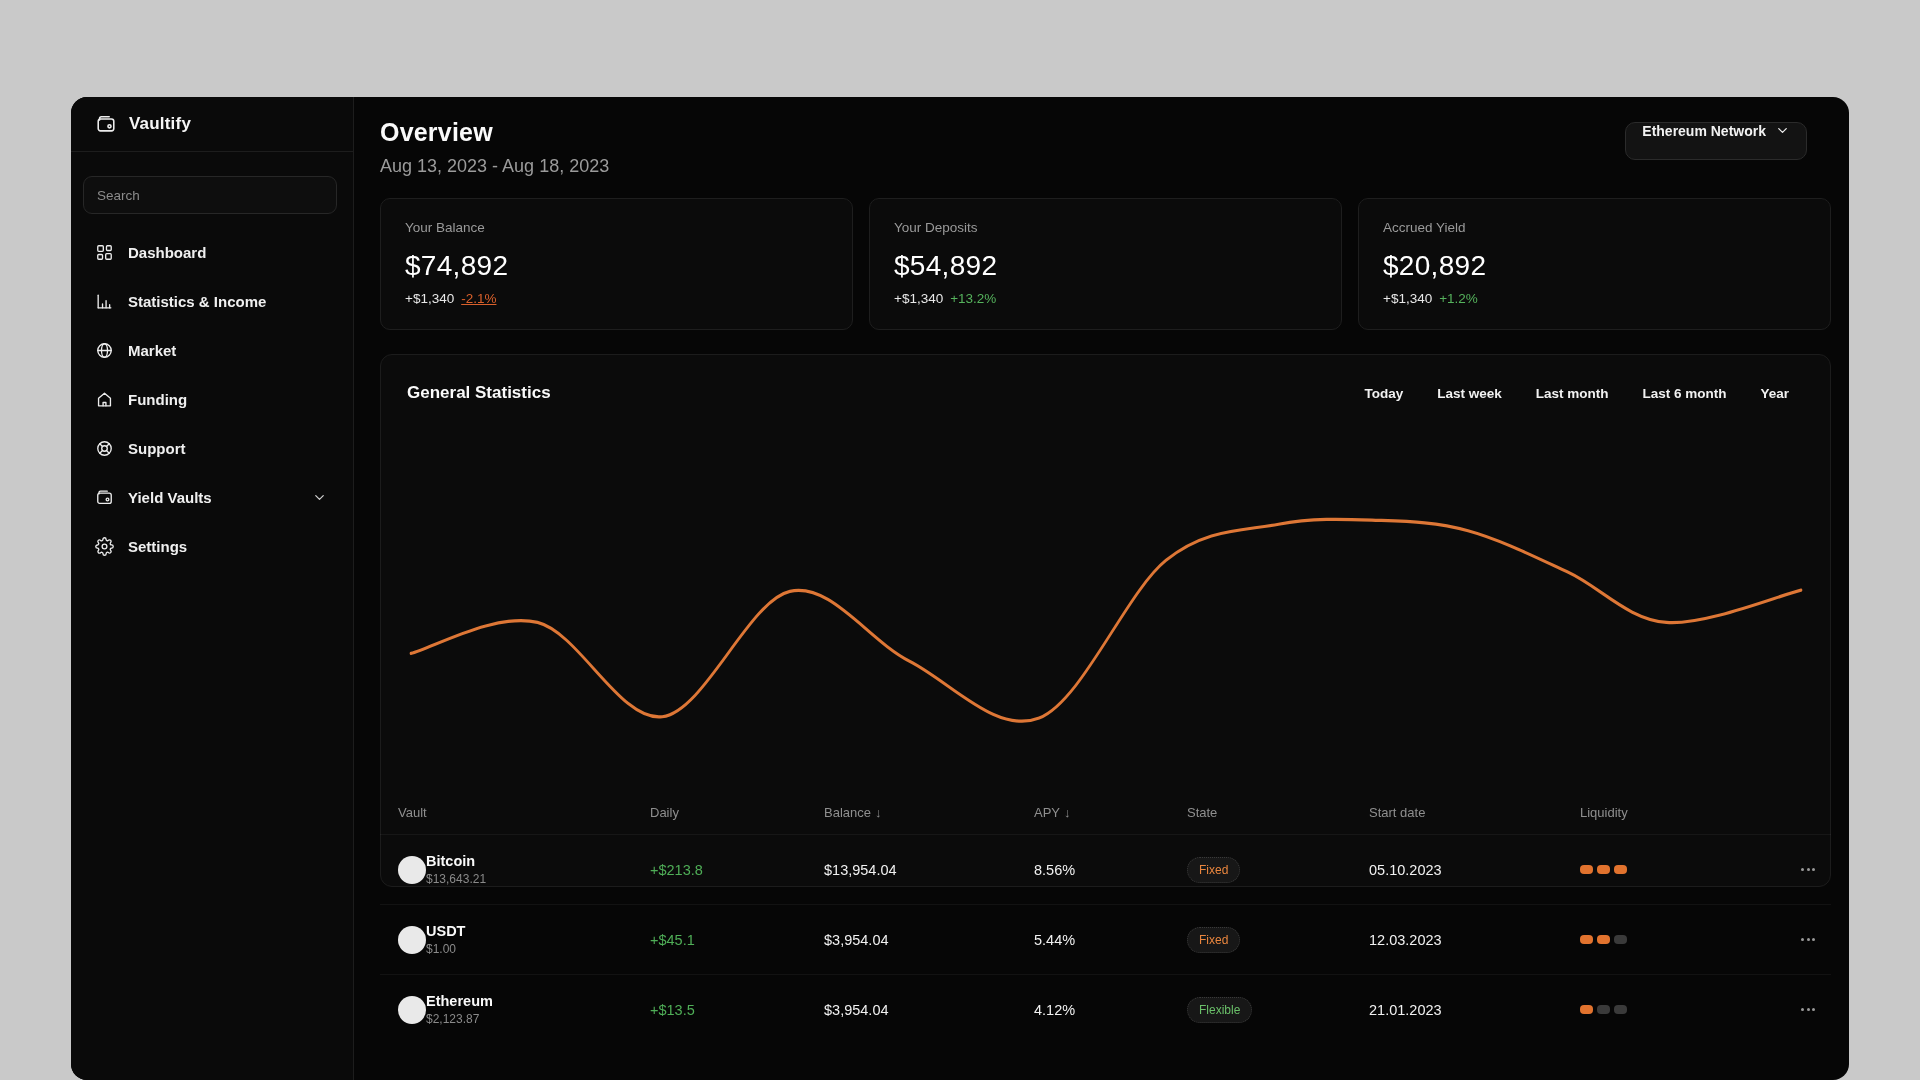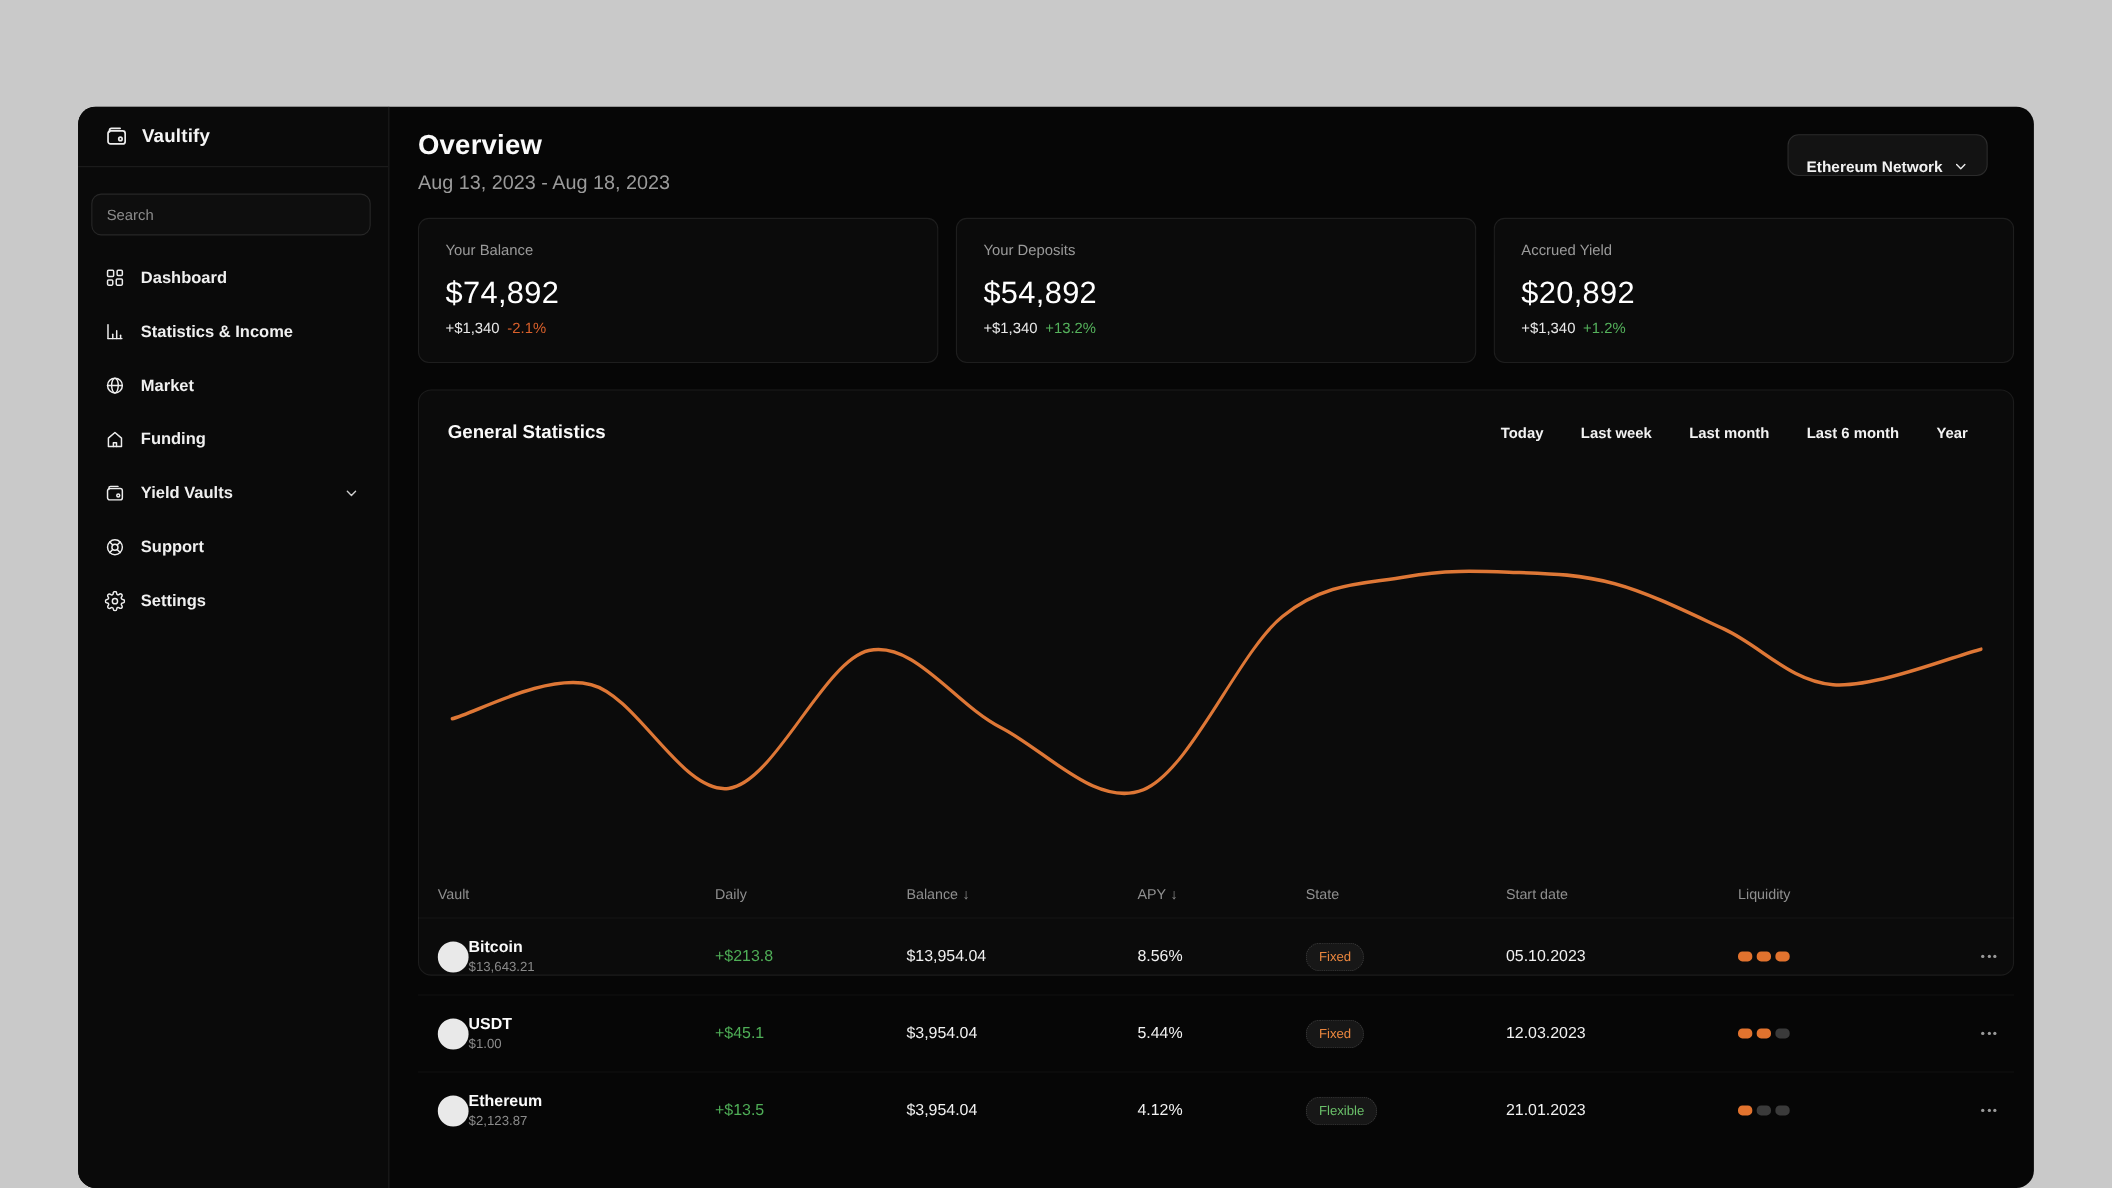--- a/index.html
+++ b/index.html
@@ -29,32 +29,32 @@
     color:#f0f0f0; font-size:15px; font-weight:600; cursor:pointer; }
   .nav-item .chev { margin-left:auto; color:#cfcfcf; }
 
   
   .main { flex:1; position:relative; padding:0 0 0 26px; }
 
   .page-header { position:absolute; left:26px; top:21px; right:42px; display:flex;
     justify-content:space-between; align-items:flex-start; }
   .page-title { color:#fafafa; font-size:25px; font-weight:700; letter-spacing:.2px; }
   .page-dates { margin-top:9px; color:#9b9b9b; font-size:18px; }
-  .network-btn { height:38px; padding:0 16px; display:flex; align-items:flex-end; gap:9px;
+  .network-btn { height:38px; padding:0 16px; display:flex; align-items:flex-start; gap:9px;
     background:#131313; border:1px solid #2b2b2b; border-radius:10px; color:#f2f2f2;
     font-size:14px; font-weight:600; cursor:pointer; margin-top:4px; }
 
   .cards-row { position:absolute; left:26px; top:101px; right:18px; display:flex; gap:16px; }
   .stat-card { flex:1; height:132px; background:#0b0b0b; border:1px solid #1e1e1e;
     border-radius:10px; padding:21px 24px; }
   .stat-label { color:#9a9a9a; font-size:13.5px; }
   .stat-value { color:#ffffff; font-size:28px; font-weight:400; margin-top:15px; letter-spacing:.3px; }
   .stat-change { margin-top:9px; font-size:13.5px; color:#e8e8e8; display:flex; gap:7px; }
   .pct-pos { color:#55b25c; }
-  .pct-neg { color:#d9602b; }
+  .pct-neg { color:#d9602b;text-decoration:underline; }
 
   .chart-panel { position:absolute; left:26px; top:257px; right:18px; height:533px;
     background:#0b0b0b; border:1px solid #1c1c1c; border-radius:12px; overflow:hidden; }
   .chart-head { display:flex; align-items:center; justify-content:space-between;
     padding:28px 41px 0 26px; }
   .chart-title { color:#fafafa; font-size:17px; font-weight:700; }
   .range-tabs { display:flex; gap:34px; }
   .range-tab { color:#f2f2f2; font-size:13.5px; font-weight:600; cursor:pointer; }
   .chart-svg { position:absolute; left:0; top:0; width:100%; height:100%; }
 
@@ -142,45 +142,45 @@
         <span class="icon">
           <svg width="19" height="19" viewBox="0 0 24 24" fill="none" stroke="currentColor" stroke-width="1.7" stroke-linecap="round" stroke-linejoin="round">
             <path d="M4.5 10.5 12 4l7.5 6.5V20h-15z"></path>
             <path d="M10.2 20v-4.2h3.6V20"></path>
           </svg>
         </span>
         <span>Funding</span>
       </div>
       <div class="nav-item">
         <span class="icon">
-          <svg width="19" height="19" viewBox="0 0 24 24" fill="none" stroke="currentColor" stroke-width="1.7" stroke-linecap="round" stroke-linejoin="round">
-            <path d="M5 7.5V6a2 2 0 0 1 2-2h8.5"></path>
-            <rect x="3.5" y="6.5" width="17" height="13" rx="2.5"></rect>
-            <circle cx="15.8" cy="14.5" r="1.7"></circle>
-          </svg>
-        </span>
-        <span>Yield Vaults</span>
-        <span class="chev icon">
-          <svg width="15" height="15" viewBox="0 0 24 24" fill="none" stroke="currentColor" stroke-width="2" stroke-linecap="round" stroke-linejoin="round">
-            <polyline points="6 9 12 15 18 9"></polyline>
-          </svg>
-        </span>
-      </div>
-      <div class="nav-item">
-        <span class="icon">
           <svg width="19" height="19" viewBox="0 0 24 24" fill="none" stroke="currentColor" stroke-width="1.7" stroke-linecap="round">
             <circle cx="12" cy="12" r="8.5"></circle>
               <circle cx="12" cy="12" r="3.5"></circle>
             <path d="M6 6l3.5 3.5"></path>
               <path d="M14.5 14.5 18 18"></path>
             <path d="M14.5 9.5 18 6"></path>
               <path d="M6 18l3.5-3.5"></path>
           </svg>
         </span>
         <span>Support</span>
+      </div>
+      <div class="nav-item">
+        <span class="icon">
+          <svg width="19" height="19" viewBox="0 0 24 24" fill="none" stroke="currentColor" stroke-width="1.7" stroke-linecap="round" stroke-linejoin="round">
+            <path d="M5 7.5V6a2 2 0 0 1 2-2h8.5"></path>
+            <rect x="3.5" y="6.5" width="17" height="13" rx="2.5"></rect>
+            <circle cx="15.8" cy="14.5" r="1.7"></circle>
+          </svg>
+        </span>
+        <span>Yield Vaults</span>
+        <span class="chev icon">
+          <svg width="15" height="15" viewBox="0 0 24 24" fill="none" stroke="currentColor" stroke-width="2" stroke-linecap="round" stroke-linejoin="round">
+            <polyline points="6 9 12 15 18 9"></polyline>
+          </svg>
+        </span>
       </div>
       <div class="nav-item">
         <span class="icon">
           <svg width="19" height="19" viewBox="0 0 24 24" fill="none" stroke="currentColor" stroke-width="1.7" stroke-linecap="round" stroke-linejoin="round">
             <circle cx="12" cy="12" r="3"></circle>
             <path d="M19.4 15a1.65 1.65 0 0 0 .33 1.82l.06.06a2 2 0 0 1 0 2.83 2 2 0 0 1-2.83 0l-.06-.06a1.65 1.65 0 0 0-1.82-.33 1.65 1.65 0 0 0-1 1.51V21a2 2 0 0 1-2 2 2 2 0 0 1-2-2v-.09A1.65 1.65 0 0 0 9 19.4a1.65 1.65 0 0 0-1.82.33l-.06.06a2 2 0 0 1-2.83 0 2 2 0 0 1 0-2.83l.06-.06a1.65 1.65 0 0 0 .33-1.82 1.65 1.65 0 0 0-1.51-1H3a2 2 0 0 1-2-2 2 2 0 0 1 2-2h.09A1.65 1.65 0 0 0 4.6 9a1.65 1.65 0 0 0-.33-1.82l-.06-.06a2 2 0 0 1 0-2.83 2 2 0 0 1 2.83 0l.06.06a1.65 1.65 0 0 0 1.82.33H9a1.65 1.65 0 0 0 1-1.51V3a2 2 0 0 1 2-2 2 2 0 0 1 2 2v.09a1.65 1.65 0 0 0 1 1.51 1.65 1.65 0 0 0 1.82-.33l.06-.06a2 2 0 0 1 2.83 0 2 2 0 0 1 0 2.83l-.06.06a1.65 1.65 0 0 0-.33 1.82V9a1.65 1.65 0 0 0 1.51 1H21a2 2 0 0 1 2 2 2 2 0 0 1-2 2h-.09a1.65 1.65 0 0 0-1.51 1z"></path>
           </svg>
         </span>
         <span>Settings</span>
       </div>

